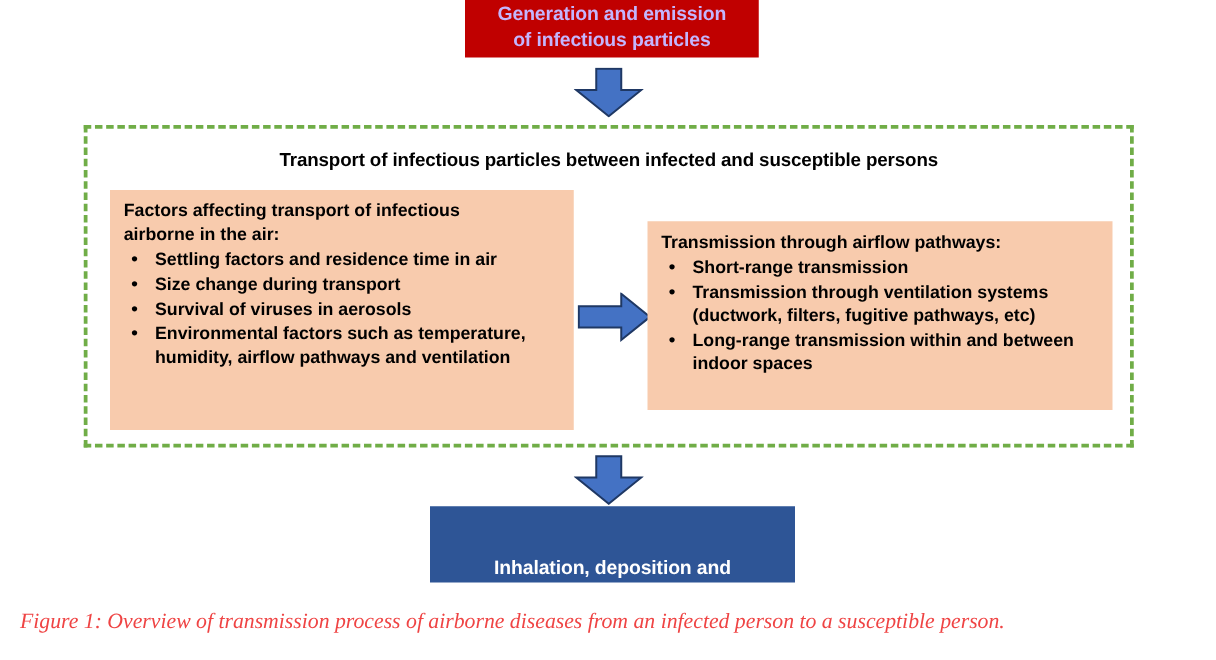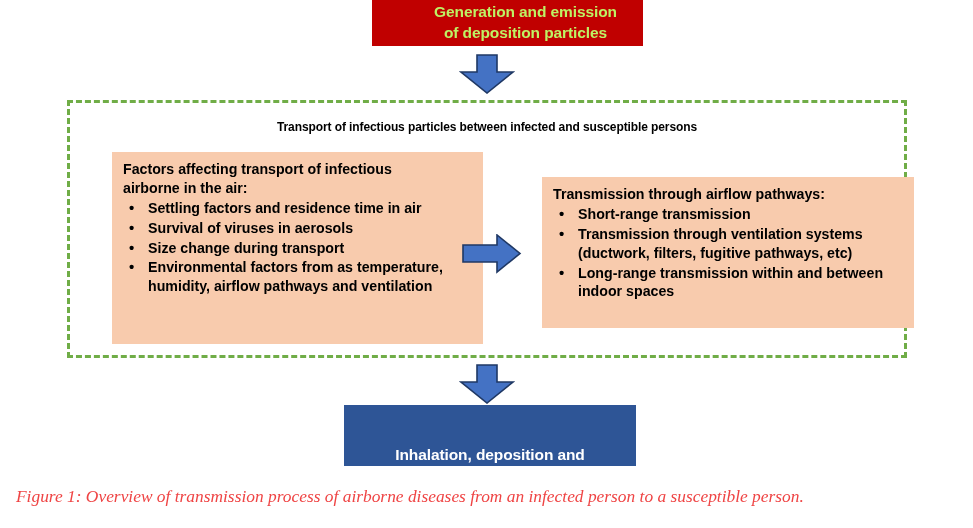--- a/index.html
+++ b/index.html
@@ -23,30 +23,29 @@
   }
 
   
   .box-generation {
     position: absolute;
     left: 372px;
     top: 0px;
     width: 235px;
     height: 46px;
     background: #C00000;
-    color: #bef264;
+    color: #c4b5fd;
     display: flex;
     align-items: center;
     justify-content: center;
     text-align: center;
     font-weight: bold;
     font-size: 15.5px;
     line-height: 1.35;
     letter-spacing: -0.1px;
-    padding-left: 36px;
   }
 
   
   .arrow-down {
     position: absolute;
     width: 56px;
     height: 40px;
   }
   .arrow-down svg, .arrow-right svg { display: block; }
 
@@ -73,34 +72,33 @@
     background: #ffffff;
   }
 
   .transport-title {
     position: absolute;
     left: 0;
     top: 17px;
     width: 100%;
     text-align: center;
     font-weight: bold;
-    font-size: 12px;
+    font-size: 15px;
     color: #000000;
     letter-spacing: -0.1px;
   }
 
   
   .panel {
     position: absolute;
     background: #F8CBAD;
     box-sizing: border-box;
     color: #000000;
     font-size: 14.2px;
     line-height: 1.33;
-    margin-left: 24px;
   }
 
   .panel-left {
     left: 88px;
     top: 152px;
     width: 371px;
     height: 192px;
     padding: 8px 10px 8px 11px;
   }
 
@@ -169,44 +167,44 @@
   }
 </style>
 </head>
 <body>
 
 <div class="figure-root">
 
   <div class="box-generation">
     <div>
       <span>Generation and emission</span><br>
-      <span>of deposition particles</span>
+      <span>of infectious particles</span>
     </div>
   </div>
 
   <div class="arrow-down arrow-gen-to-transport">
     <svg width="56" height="40" viewBox="0 0 56 40" xmlns="http://www.w3.org/2000/svg">
       <polygon points="18,1 38,1 38,18 54,18 28,39 2,18 18,18" fill="#4472C4" stroke="#1F3864" stroke-width="1.6" stroke-linejoin="miter"></polygon>
     </svg>
   </div>
 
   <div class="transport-zone">
     <div class="transport-title">Transport of infectious particles between infected and susceptible persons</div>
   </div>
 
   <div class="panel panel-left">
     <div class="panel-heading">
       <span>Factors affecting transport of infectious</span><br>
       <span>airborne in the air:</span>
     </div>
     <ul class="panel-list">
       <li>Settling factors and residence time in air</li>
+      <li>Size change during transport</li>
       <li>Survival of viruses in aerosols</li>
-      <li>Size change during transport</li>
-      <li>Environmental factors from as temperature, humidity, airflow pathways and ventilation</li>
+      <li>Environmental factors such as temperature, humidity, airflow pathways and ventilation</li>
     </ul>
   </div>
 
   <div class="arrow-right">
     <svg width="60" height="40" viewBox="0 0 60 40" xmlns="http://www.w3.org/2000/svg">
       <polygon points="1,11 35,11 35,1 58,19.5 35,38 35,28 1,28" fill="#4472C4" stroke="#1F3864" stroke-width="1.6" stroke-linejoin="miter"></polygon>
     </svg>
   </div>
 
   <div class="panel panel-right">

